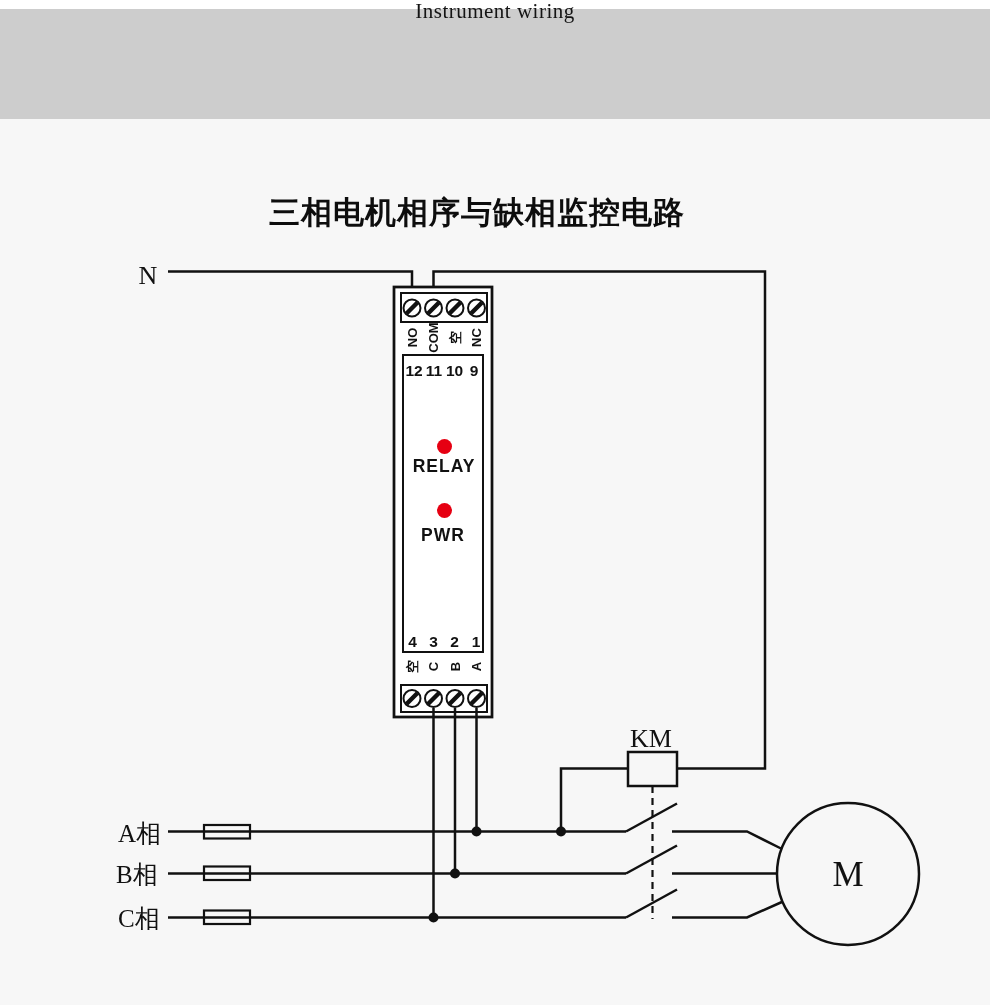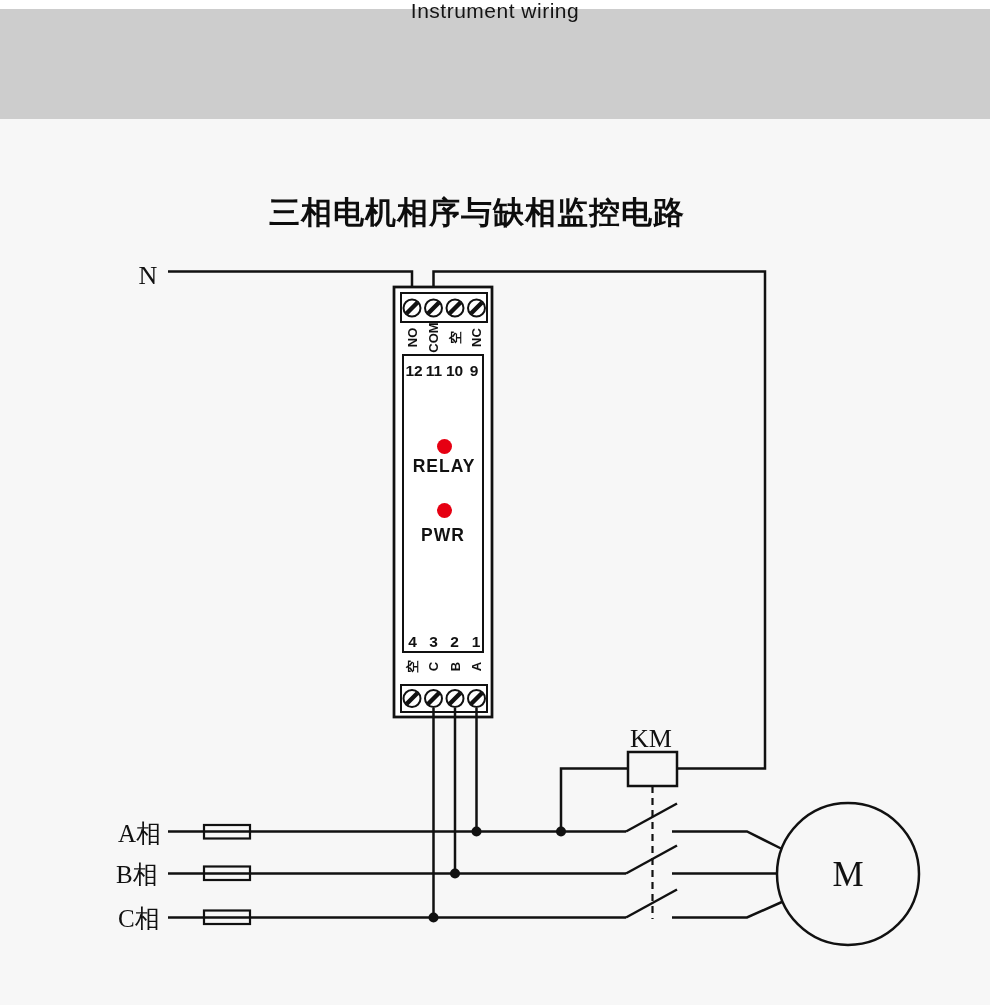--- a/index.html
+++ b/index.html
@@ -11,21 +11,21 @@
   .top-strip{position:absolute;top:0;left:0;width:990px;height:9px;background:#ffffff;}
   .banner{
     position:absolute;top:9px;left:0;width:990px;height:110px;
     background:#cdcdcd;text-align:center;
   }
   .banner .title{
     margin-top:8px;font-size:54px;font-weight:900;letter-spacing:4px;
     line-height:1.15;color:#0d0d0d;
   }
   .banner .subtitle{
-    font-size:21px;margin-top:-10px;color:#141414;letter-spacing:0.5px;
+    font-size:21px;margin-top:-10px;color:#141414;letter-spacing:0.5px;font-family:Liberation Serif, serif;
   }
   .section-title{
     position:absolute;top:192px;left:-18px;width:990px;text-align:center;
     font-size:31px;font-weight:700;color:#0d0d0d;letter-spacing:1px;
   }
   svg{position:absolute;top:0;left:0;}
   svg text{fill:#111111;}
   .t-sans{font-family:"Liberation Sans",sans-serif;}
   .t-serif{font-family:"Liberation Serif",serif;}
   .term-label{font-size:13px;font-weight:700;}

